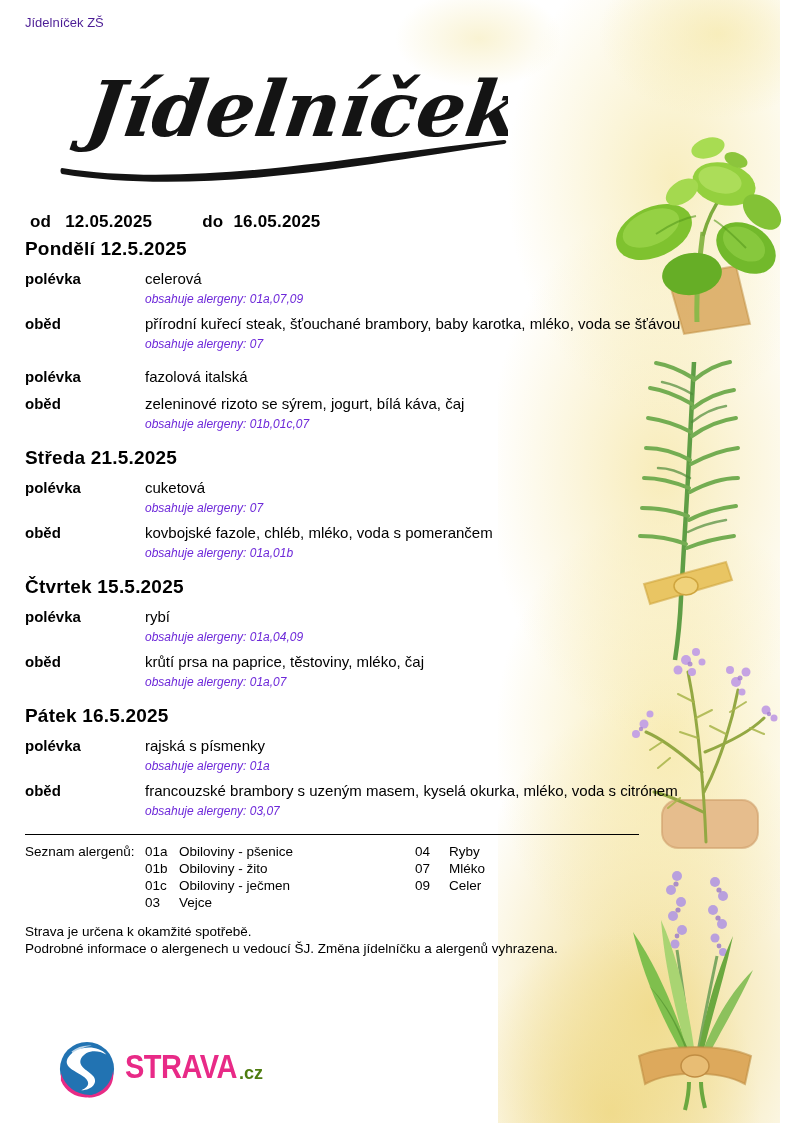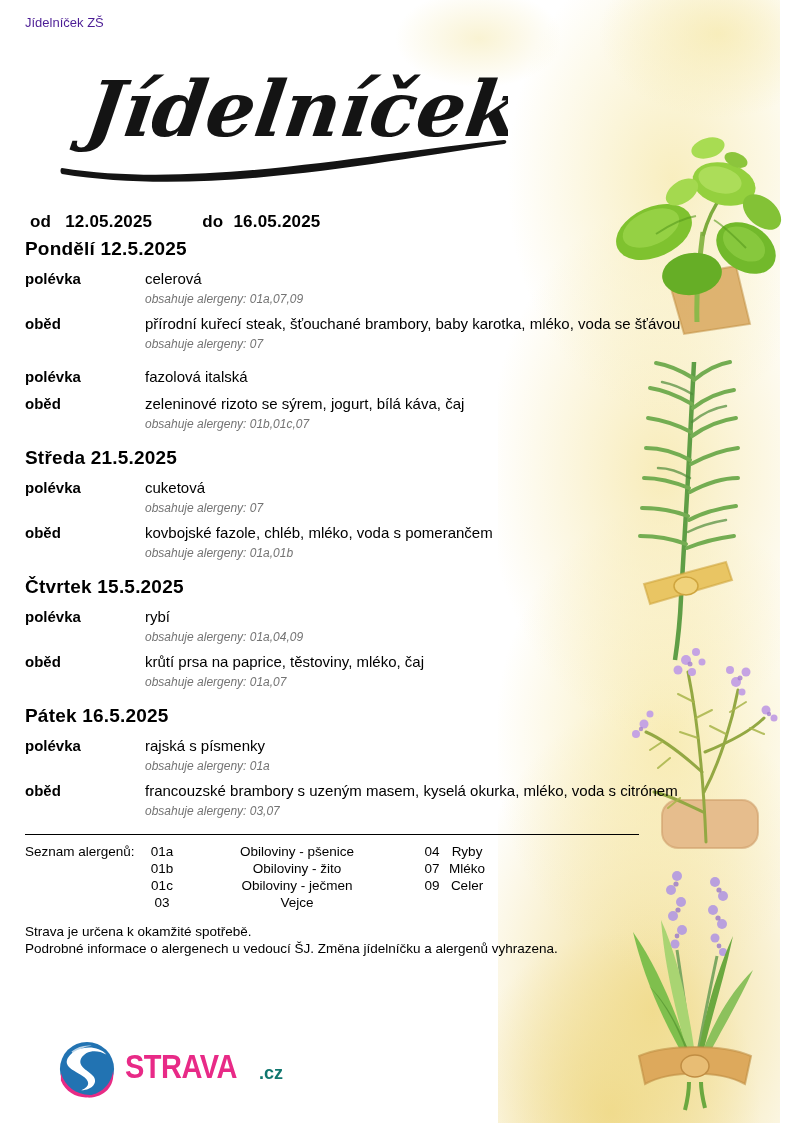--- a/index.html
+++ b/index.html
@@ -40,39 +40,39 @@
   .date-od-value{margin-right:50px;}
   .date-do-label{margin-right:10px;}
 
   .menu{position:absolute;left:25px;top:238px;width:740px;}
   .day{margin-bottom:15px;}
   .day h2{font-size:19px;font-weight:bold;margin:0 0 9px 0;letter-spacing:.2px;}
   .row{display:flex;margin-bottom:7px;}
   .row .label{width:120px;flex:0 0 120px;font-weight:bold;font-size:15px;line-height:20px;}
   .row .value{flex:1;}
   .dish{font-size:15px;line-height:20px;}
-  .allerg{font-style:italic;font-size:12px;line-height:16px;margin-top:2px;color:#737373;}
+  .allerg{font-style:italic;font-size:12px;line-height:16px;margin-top:2px;color:#6d28d9;}
   .allerg:empty{display:none;}
 
   .separator{border:none;border-top:1px solid #000;width:614px;margin:4px 0 8px 0;}
 
   .allergen-section{display:flex;font-size:13.5px;line-height:17px;}
   .al-label{width:120px;flex:0 0 120px;}
   .al-col{width:270px;flex:0 0 270px;}
   .al-col2{flex:0 0 auto;}
-  .al-row{display:flex;text-align:center;}
+  .al-row{display:flex;}
   .al-code{width:34px;flex:0 0 34px;}
   .al-name{flex:1;}
 
   .footnotes{margin-top:12px;font-size:13.5px;line-height:17px;}
 
   
   .logo{position:absolute;left:58px;top:1040px;display:flex;align-items:center;z-index:1;}
   .logo-mark{width:58px;height:58px;}
-  .logo-text{margin-left:9px;display:flex;align-items:baseline;gap:20px;}
+  .logo-text{margin-left:9px;display:flex;align-items:baseline;}
   .logo-strava{font-weight:bold;font-size:29px;letter-spacing:-0.5px;transform:scaleY(1.12);transform-origin:bottom;}
   .logo-cz{font-weight:bold;font-size:18px;margin-left:2px;}
 </style>
 </head>
 <body>
 
 <div class="wash"></div>
 <div class="wash-top"></div>
 
 <svg id="herb-basil" class="herb" width="198" height="212" viewBox="0 0 198 212">
@@ -358,17 +358,17 @@
   <div class="logo">
     <svg class="logo-mark" viewBox="0 0 60 60">
       <circle cx="30" cy="30" r="28" fill="#2273b2"></circle>
       <path d="M3,34 C8,52 26,61 44,55 C30,64 10,59 3,42 Z" fill="#e72b85"></path>
       <path d="M28,58 C44,57 55,46 57,32 C59,48 48,59 32,59.5 Z" fill="#e72b85"></path>
       <path d="M10,19 C18,6 40,4 50,15 C40,9 28,11 24,19 C20,27 30,31 36,37 C42,43 36,52 24,52 C34,48 33,42 25,37 C15,31 6,27 10,19 Z" fill="#ffffff"></path>
       <path d="M14,12 C20,7 28,5 35,6 C27,7 20,10 16,15 Z" fill="#ffffff" opacity="0.7"></path>
     </svg>
     <div class="logo-text">
       <span class="logo-strava" style="color:#e82a87;">STRAVA</span>
-        <span class="logo-cz" style="color:#0f766e;">.cz</span>
+        <span class="logo-cz" style="color:#4d7c0f;">.cz</span>
     </div>
   </div>
 
 </div>
 
 </body></html>

